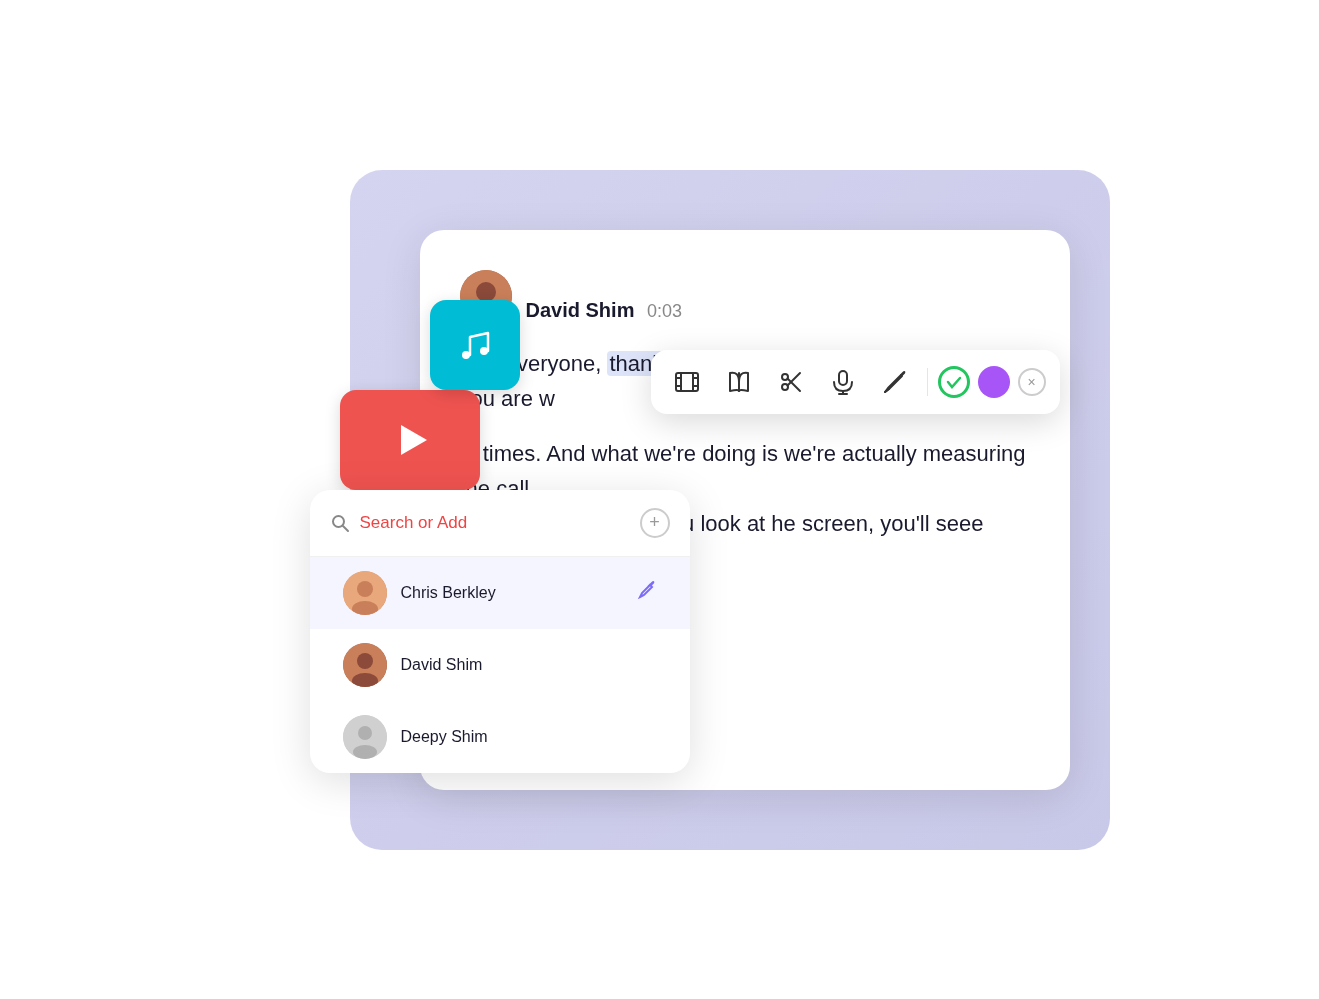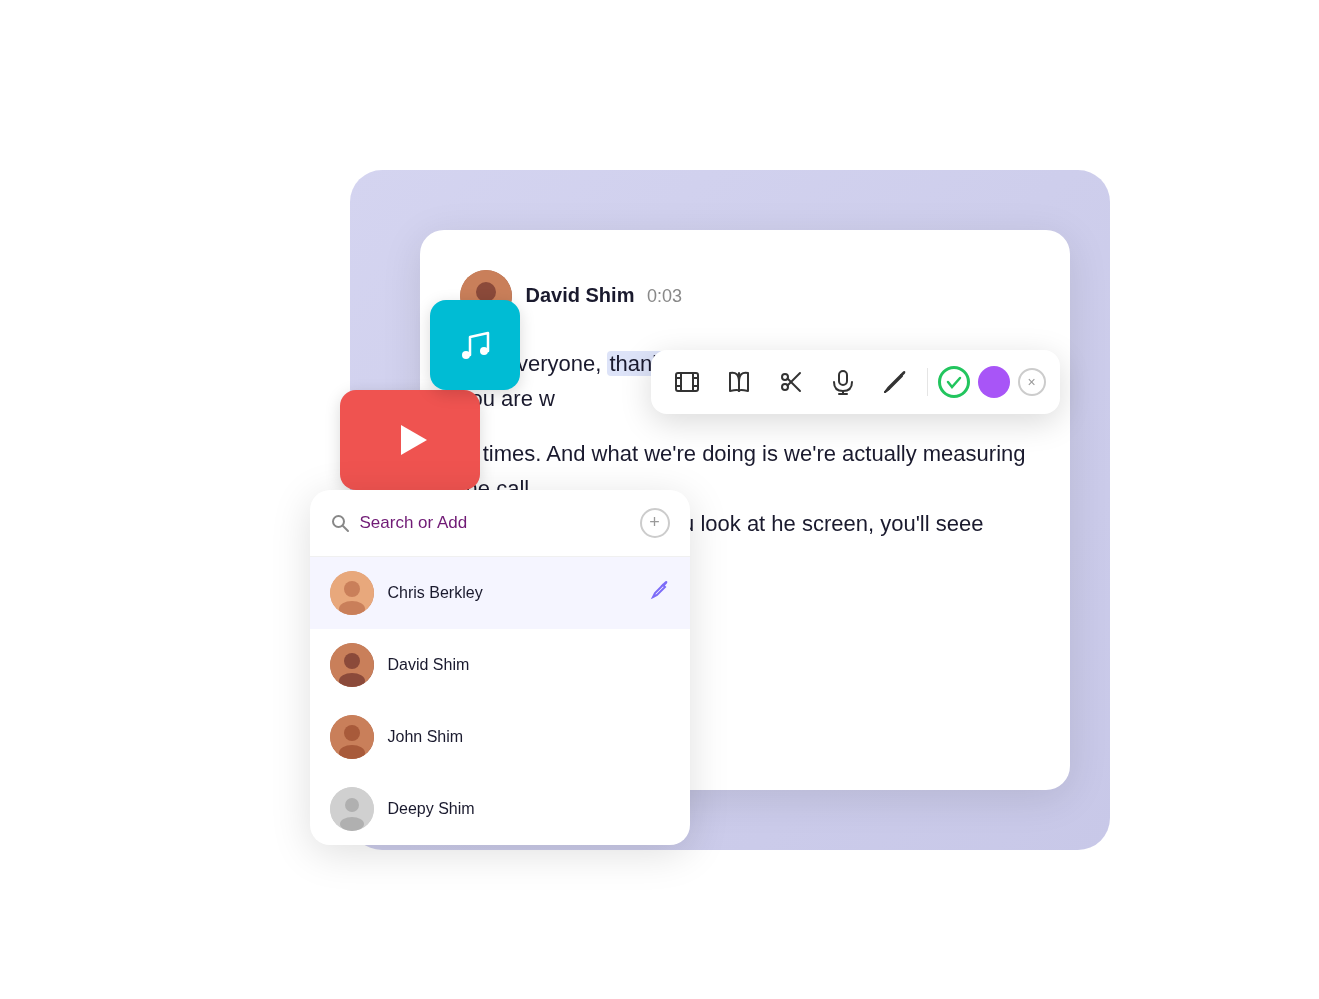--- a/index.html
+++ b/index.html
@@ -40,21 +40,21 @@
       height: 560px;
       background: #ffffff;
       border-radius: 24px;
       box-shadow: 0 8px 40px rgba(0,0,0,0.10);
       padding: 40px 40px 30px 40px;
       overflow: hidden;
     }
 
     .transcript-header {
       display: flex;
-      align-items: center;
+      align-items: flex-end;
       gap: 14px;
       margin-bottom: 24px;
     }
 
     .speaker-name {
       font-size: 20px;
       font-weight: 700;
       color: #1a1a2e;
     }
 
@@ -207,42 +207,42 @@
     .search-icon-wrapper {
       color: #888;
       font-size: 18px;
       display: flex;
       align-items: center;
     }
 
     .search-input-text {
       flex: 1;
       font-size: 17px;
-      color: #701a75;
+      color: #ef4444;
       font-weight: 400;
     }
 
     .add-btn {
       width: 30px;
       height: 30px;
       border-radius: 50%;
       border: 2px solid #ccc;
       display: flex;
       align-items: center;
       justify-content: center;
       cursor: pointer;
       color: #999;
       font-size: 18px;
       background: transparent;
     }
 
     .contact-item {
       display: flex;
       align-items: center;
-      padding: 14px 20px;
+      padding: 14px 33px;
       gap: 14px;
       cursor: pointer;
       transition: background 0.1s;
     }
     .contact-item.active { background: #f5f5ff; }
 
     .contact-avatar {
       width: 44px;
       height: 44px;
       border-radius: 50%;
@@ -415,30 +415,20 @@
       <div class="contact-avatar av-david">
         <svg width="44" height="44" viewBox="0 0 44 44">
           <circle cx="22" cy="22" r="22" fill="#c97f5a"></circle>
           <circle cx="22" cy="18" r="8" fill="#8B4A3A"></circle>
           <ellipse cx="22" cy="38" rx="13" ry="8" fill="#8B4A3A"></ellipse>
         </svg>
       </div>
       <span class="contact-name">David Shim</span>
     </div>
 
-    <div class="contact-item">
-      <div class="contact-avatar av-john">
-        <svg width="44" height="44" viewBox="0 0 44 44">
-          <circle cx="22" cy="22" r="22" fill="#c97f5a"></circle>
-          <circle cx="22" cy="18" r="8" fill="#a85a3a"></circle>
-          <ellipse cx="22" cy="38" rx="13" ry="8" fill="#a85a3a"></ellipse>
-        </svg>
-      </div>
-      <span class="contact-name">John Shim</span>
-    </div>
 
     <div class="contact-item">
       <div class="contact-avatar av-deepy">
         <svg width="44" height="44" viewBox="0 0 44 44">
           <circle cx="22" cy="22" r="22" fill="#d0d0d0"></circle>
           <circle cx="22" cy="18" r="7" fill="#b0b0b0"></circle>
           <ellipse cx="22" cy="37" rx="12" ry="7" fill="#b0b0b0"></ellipse>
         </svg>
       </div>
       <span class="contact-name">Deepy Shim</span>

